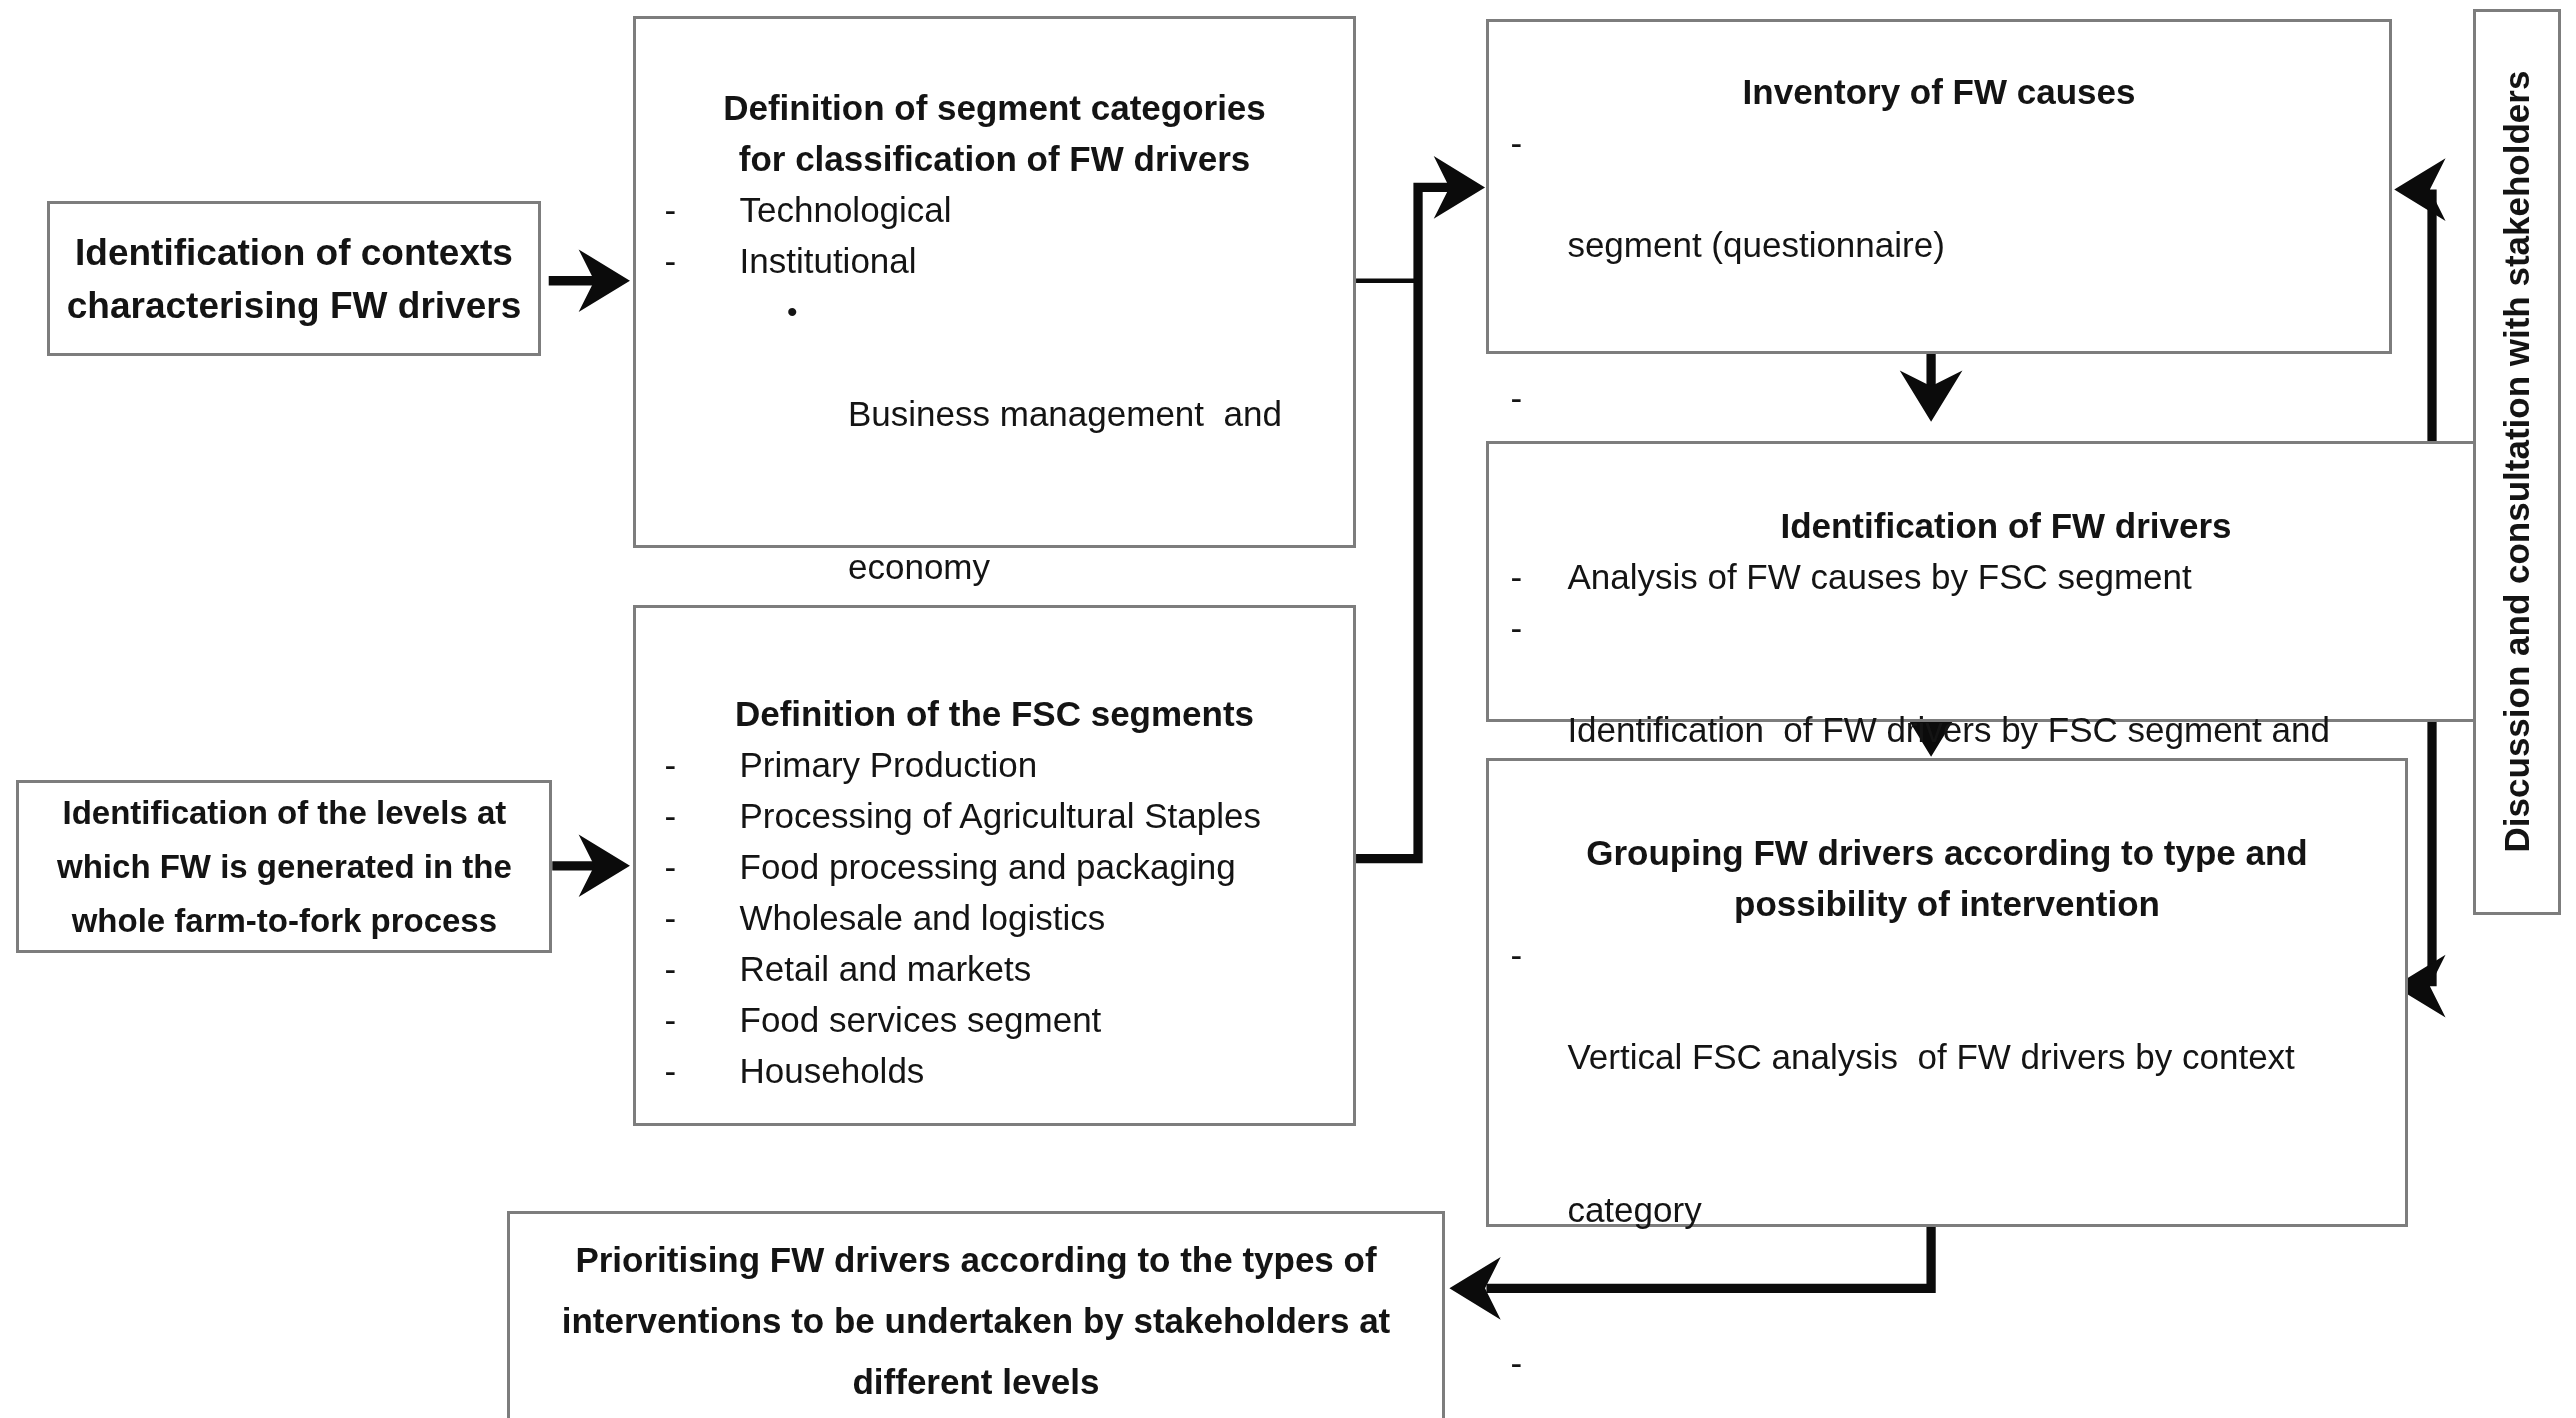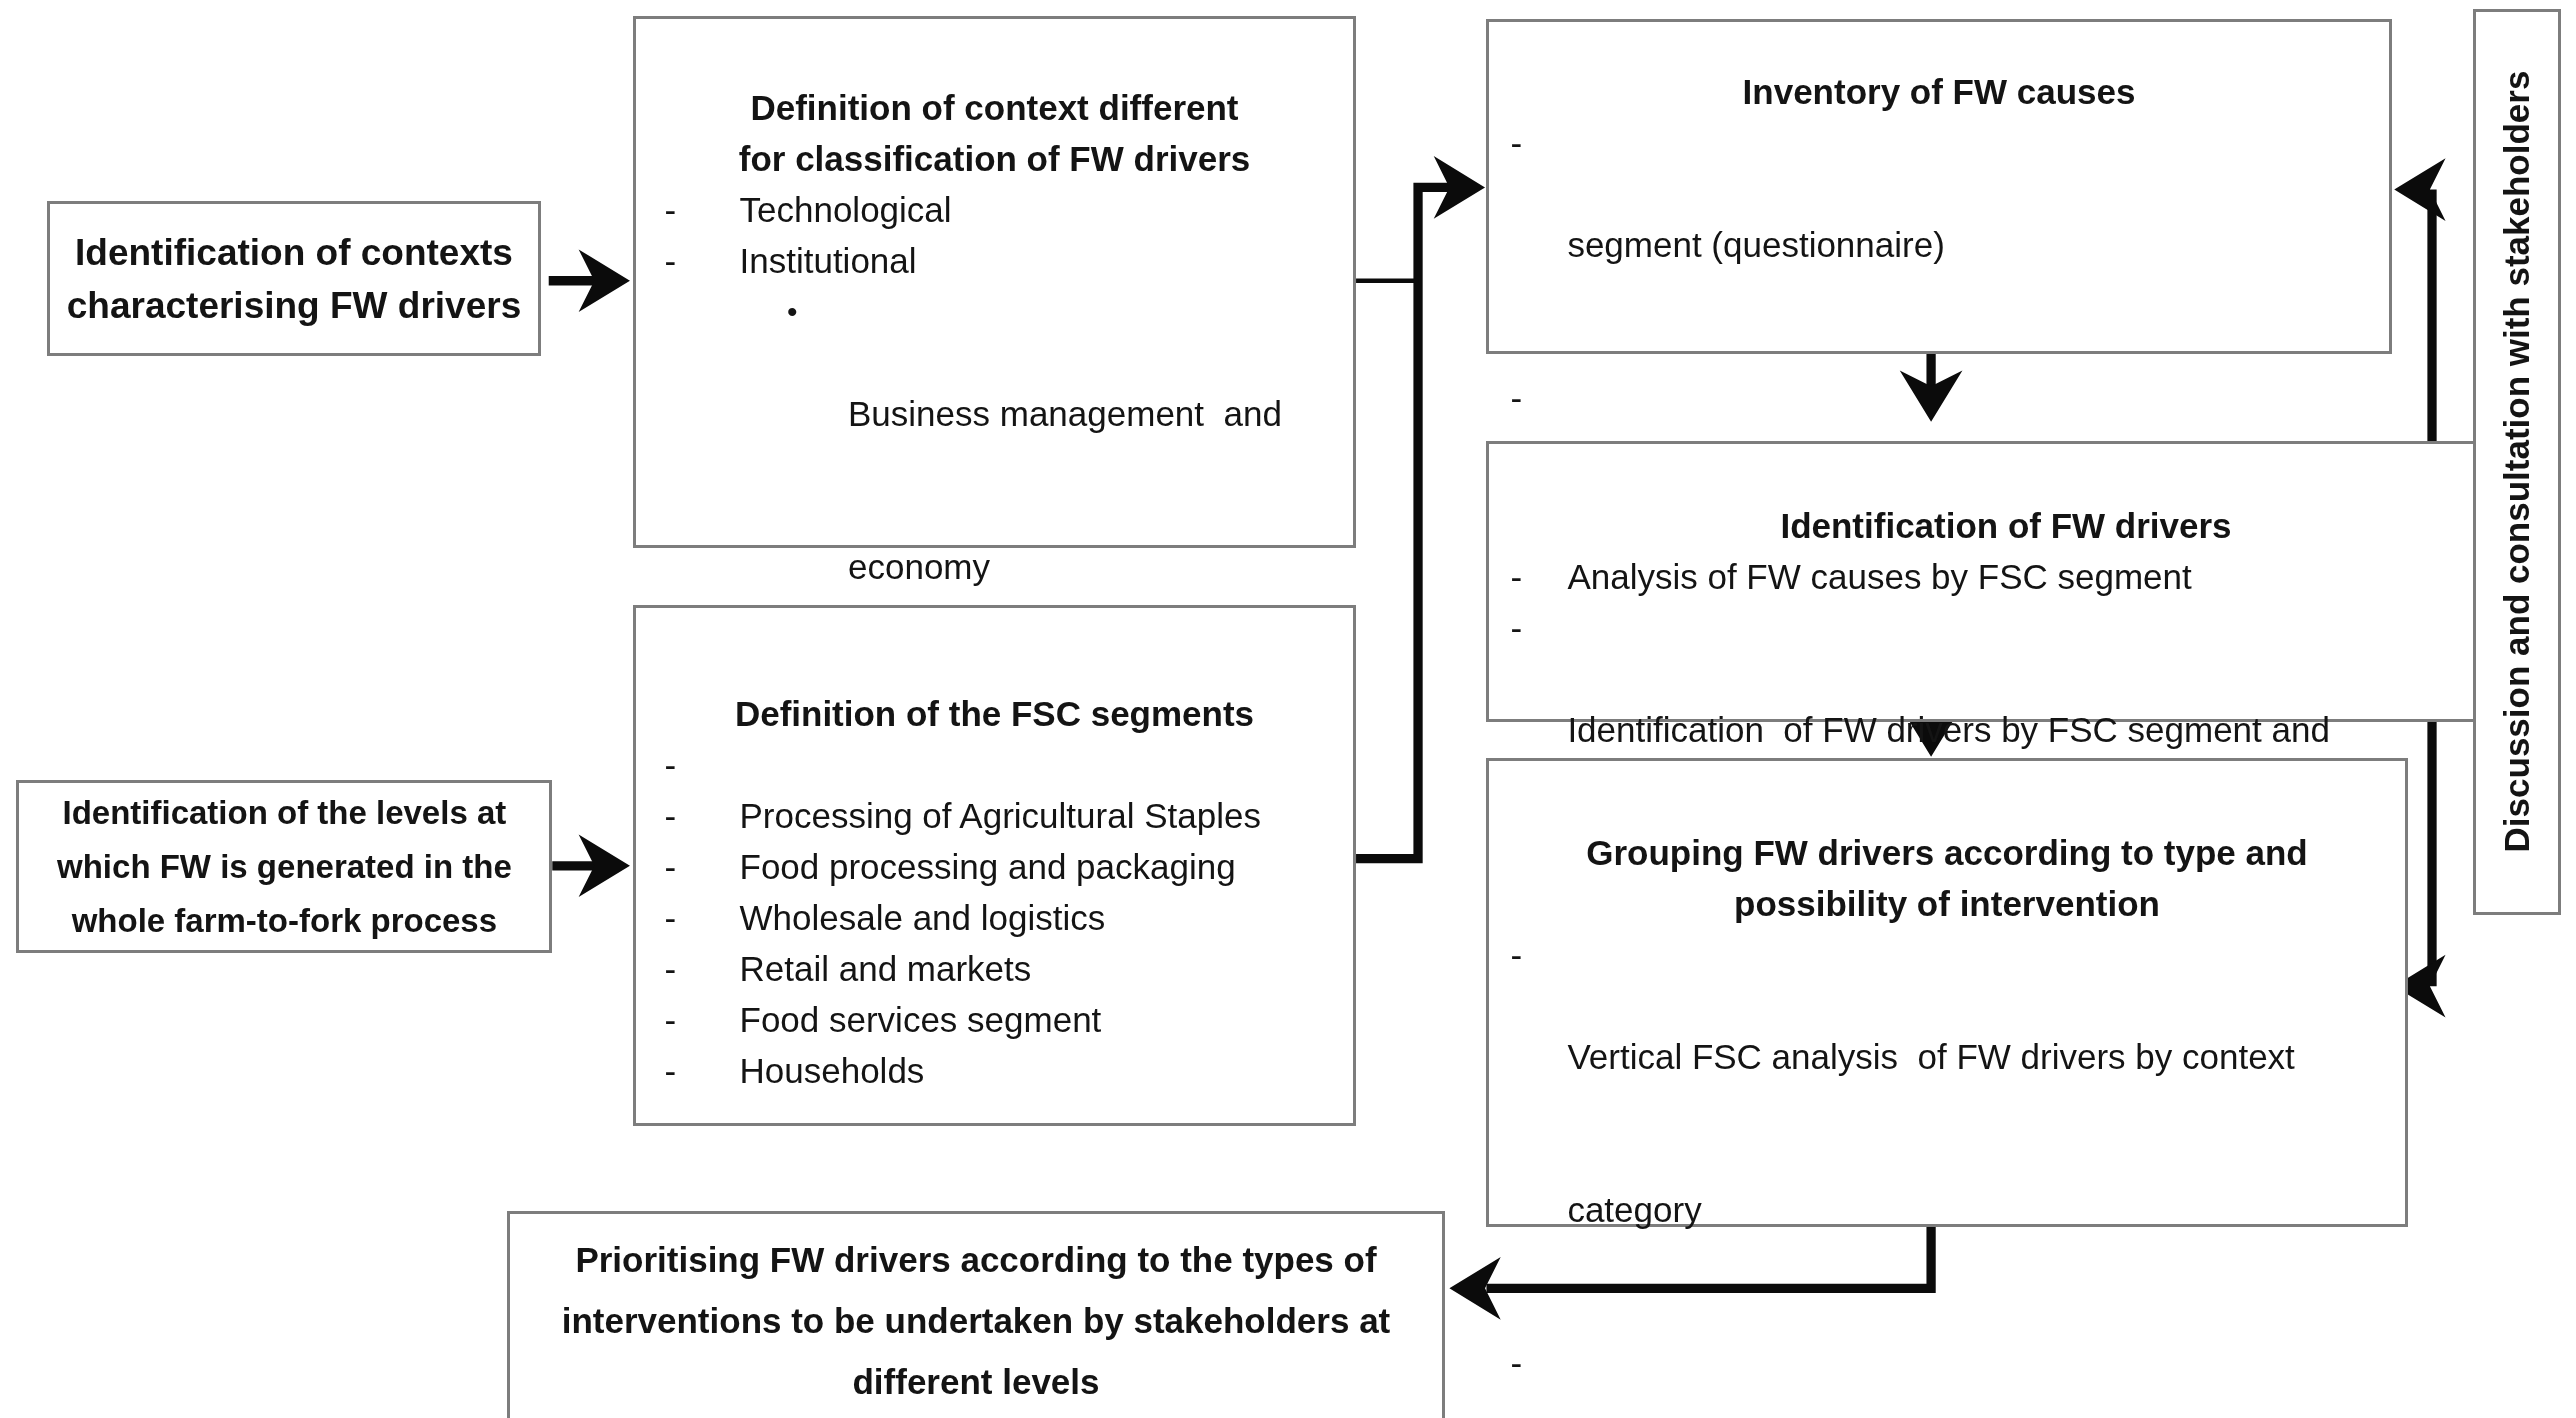--- a/index.html
+++ b/index.html
@@ -151,21 +151,21 @@
     </g>
   </svg>
 
   <div class="box center-box" id="box-contexts">
     <div>Identification of contexts</div>
     <div>characterising FW drivers</div>
   </div>
 
   <div class="box col-mid" id="box-categories">
     <div class="box-title">
-      <div>Definition of context different</div>
+      <div>Definition of segment categories</div>
       <div>for classification of FW drivers</div>
     </div>
     <div class="li">
       <span class="mk">-</span>
       <span class="tx">Technological</span>
     </div>
     <div class="li">
       <span class="mk">-</span>
       <span class="tx">Institutional</span>
     </div>
@@ -206,20 +206,21 @@
   <div class="box center-box" id="box-levels">
     <div>Identification of the levels at</div>
     <div>which FW is generated in the</div>
     <div>whole farm-to-fork process</div>
   </div>
 
   <div class="box col-mid" id="box-fsc">
     <div class="box-title">Definition of the FSC segments</div>
     <div class="li">
       <span class="mk">-</span>
+      <span class="tx">Primary Production</span>
     </div>
     <div class="li">
       <span class="mk">-</span>
       <span class="tx">Processing of Agricultural Staples</span>
     </div>
     <div class="li">
       <span class="mk">-</span>
       <span class="tx">Food processing and packaging</span>
     </div>
     <div class="li">

